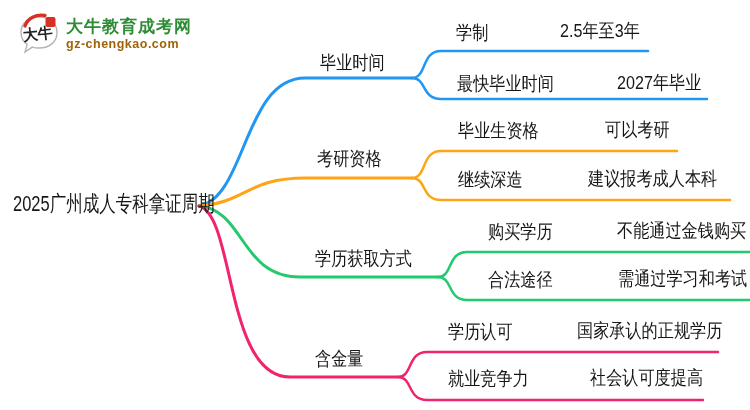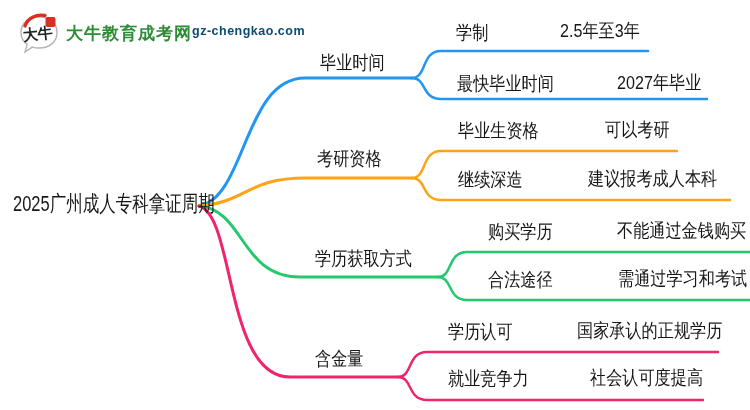--- a/index.html
+++ b/index.html
@@ -12,23 +12,23 @@
   .node{
     position:absolute;white-space:nowrap;color:#161616;
     font-size:19px;line-height:1.1;
     transform:scaleX(0.85);transform-origin:0 0;
   }
   .root-node{font-size:22px;transform:scaleX(0.75);}
   .logo{
     position:absolute;left:18px;top:12px;display:flex;align-items:center;gap:6px;
     cursor:pointer;
   }
-  .logo-text{display:flex;flex-direction:row;justify-content:space-between;}
+  .logo-text{display:flex;flex-direction:column;justify-content:space-between;}
   .logo-title{color:#2e8b36;font-weight:bold;font-size:17px;line-height:1.15;letter-spacing:1px;}
-  .logo-domain{color:#0c4a6e;font-weight:bold;font-size:12.5px;line-height:1.15;letter-spacing:0.5px;}
+  .logo-domain{color:#a16207;font-weight:bold;font-size:12.5px;line-height:1.15;letter-spacing:0.5px;}
 </style>
 </head>
 <body>
 
 <div class="canvas">
 
   <svg class="lines" width="750" height="410" viewBox="0 0 750 410">
 
     <path d="M199,206 C246,198 244,78 305,78 L412,78" fill="none" stroke-width="3" stroke-linecap="round" stroke="#2196f3"></path>
     <path d="M412,78 C427,78 421,51 441,51 L648,51" fill="none" stroke-width="2.5" stroke-linecap="round" stroke="#2196f3"></path>

